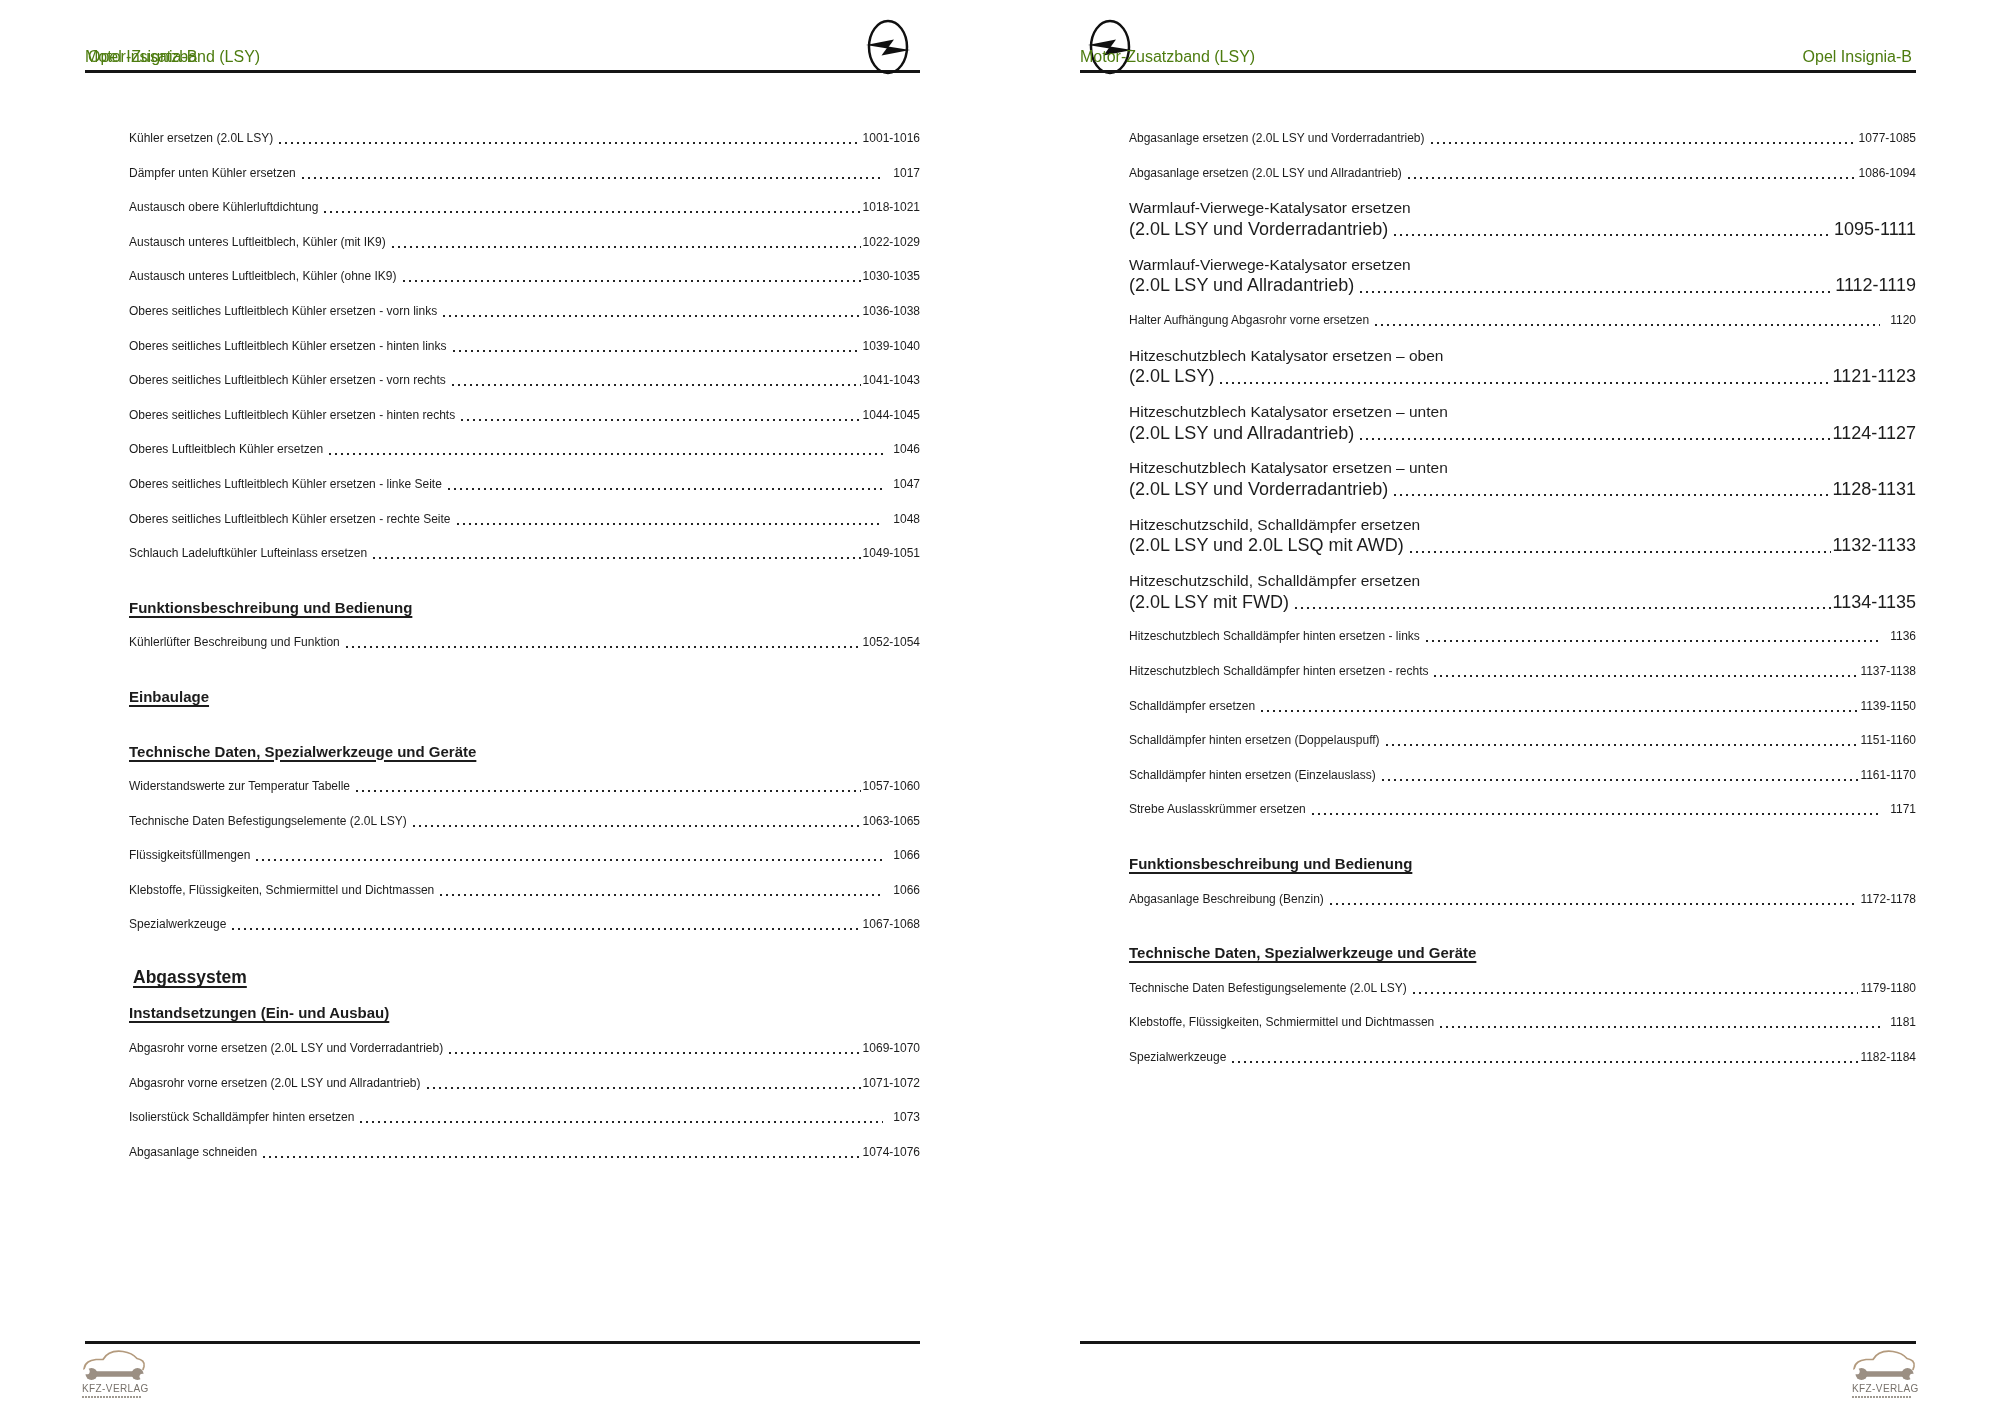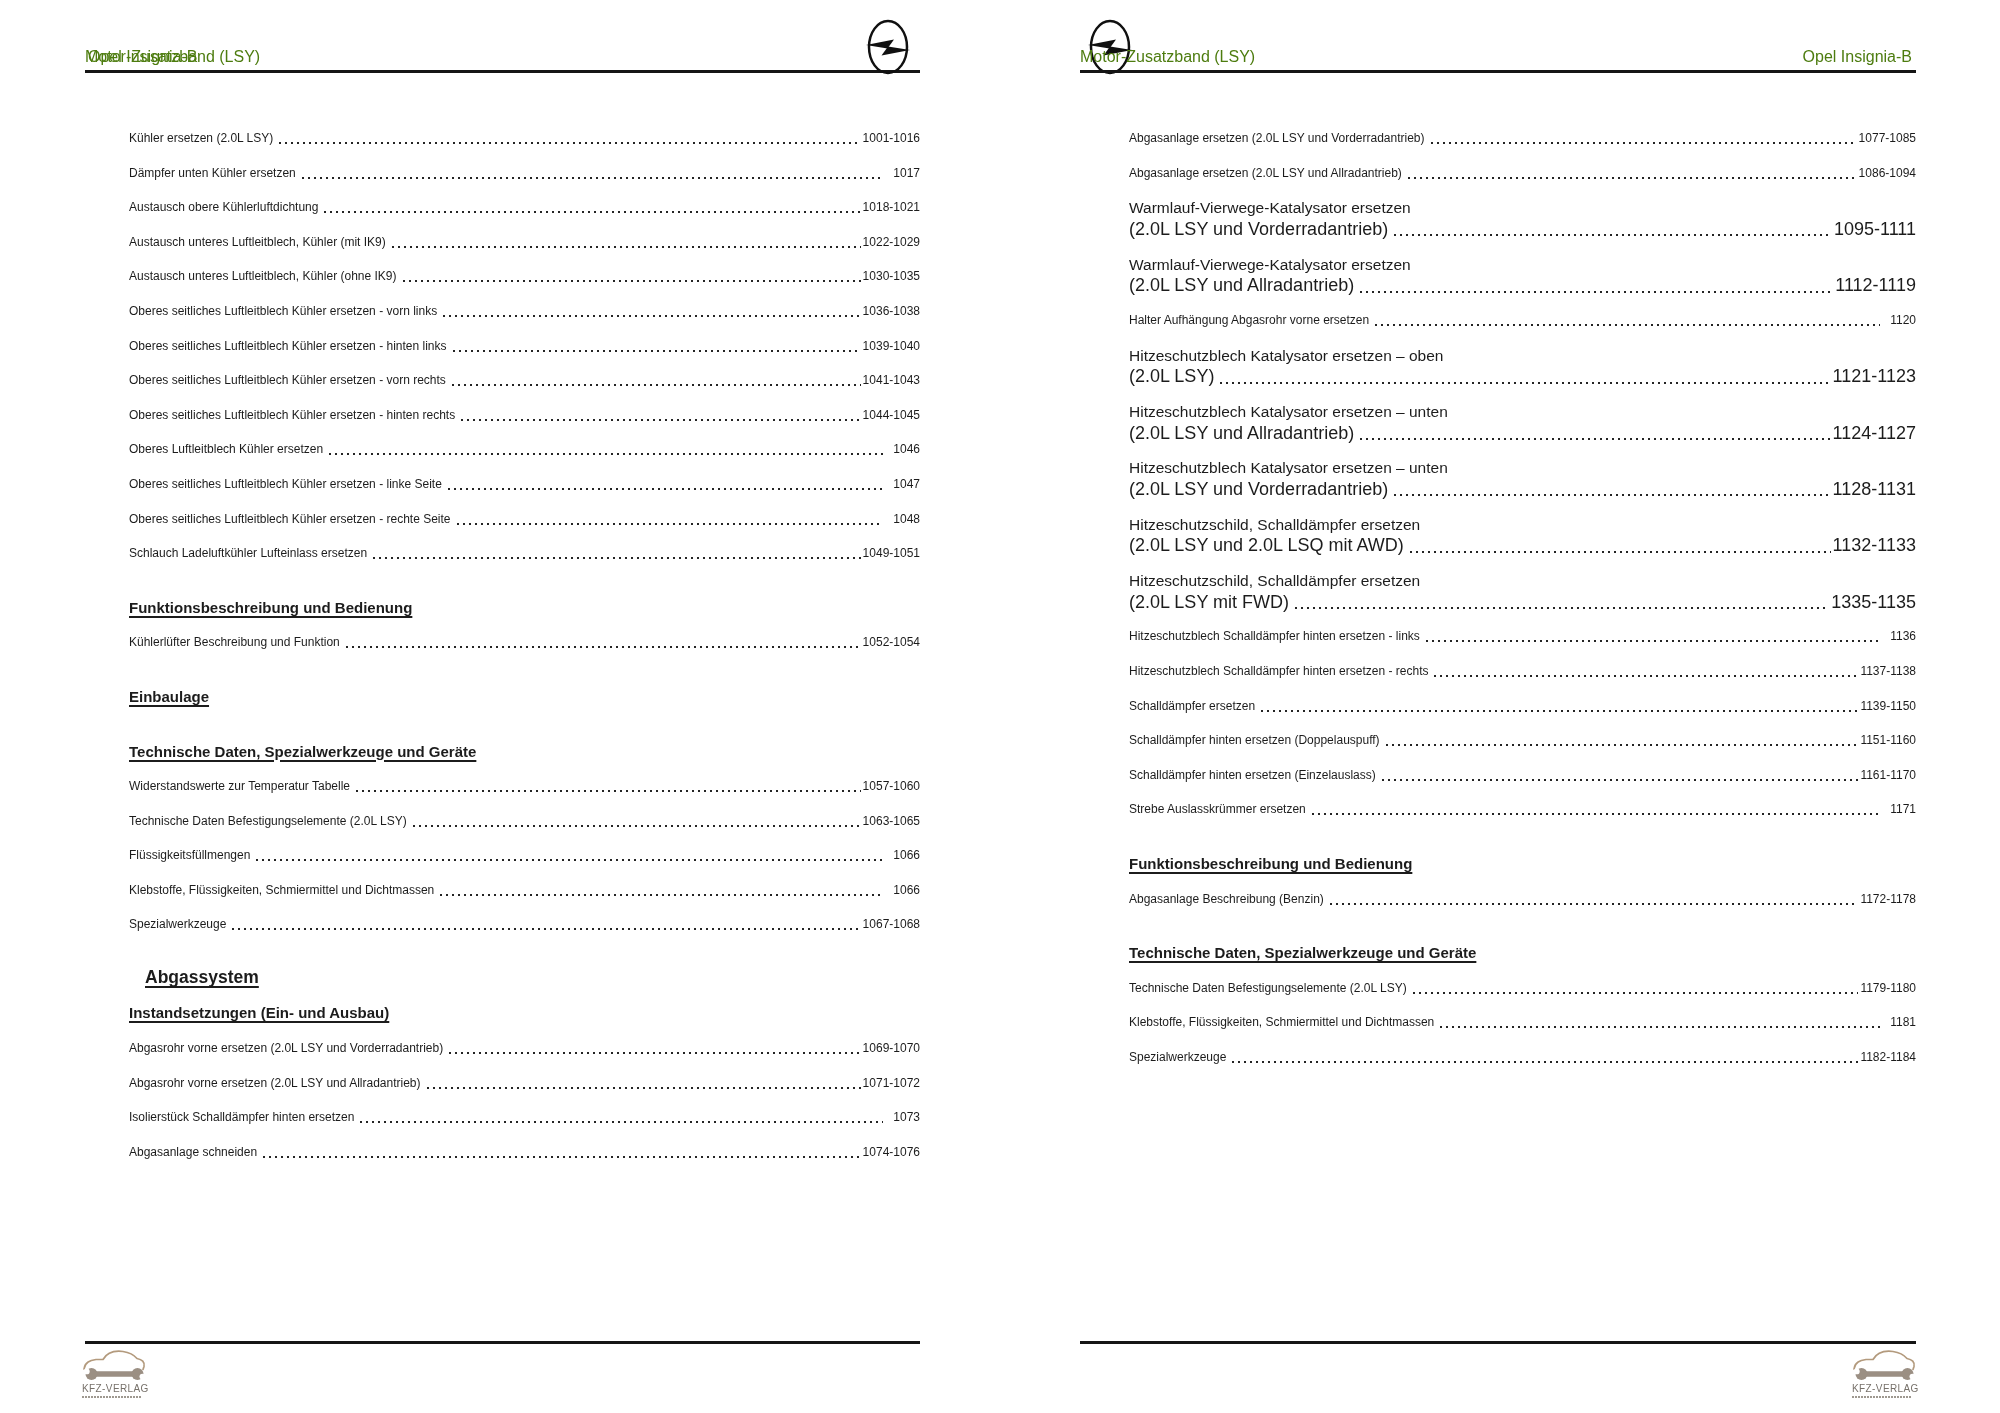--- a/index.html
+++ b/index.html
@@ -37,21 +37,21 @@
   .toc-entry2 .line2{display:flex;align-items:flex-end;font-size:18px;line-height:21.6px;height:21.6px;white-space:nowrap;}
   .toc-heading{
     font-size:15px;font-weight:bold;line-height:20px;height:20px;
     text-decoration:underline;text-decoration-thickness:2px;text-underline-offset:3px;
     margin:34.6px 0 14.6px 0;white-space:nowrap;
   }
   .toc-heading.flush{margin-top:0;}
   .toc-chapter{
     font-size:17.5px;font-weight:bold;line-height:22px;height:22px;
     text-decoration:underline;text-decoration-thickness:2.4px;text-underline-offset:3px;
-    margin:32px 0 15px 16px;white-space:nowrap;
+    margin:32px 0 15px 4px;white-space:nowrap;
   }
 
   
   .ftr-rule{height:3px;background:#151515;}
   .kfz-logo{position:absolute;width:66px;}
   .kfz-text{
     font-size:10px;letter-spacing:0.4px;color:#77716a;
     line-height:11px;white-space:nowrap;margin-top:-1px;
   }
   .kfz-tagline{
@@ -289,21 +289,21 @@
           <span>(2.0L LSY und 2.0L LSQ mit AWD)</span>
           <div class="toc-dots"></div>
           <span class="toc-pages">1132-1133</span>
         </div>
       </div>
       <div class="toc-entry2">
         <div class="line1">Hitzeschutzschild, Schalldämpfer ersetzen</div>
         <div class="line2">
           <span>(2.0L LSY mit FWD)</span>
           <div class="toc-dots"></div>
-          <span class="toc-pages">1335-1135</span>
+          <span class="toc-pages">1134-1135</span>
         </div>
       </div>
       <div class="toc-row">
         <span>Hitzeschutzblech Schalldämpfer hinten ersetzen - links</span>
         <div class="toc-dots" style="margin-right: 10px;"></div>
         <span class="toc-pages">1136</span>
       </div>
       <div class="toc-row">
         <span>Hitzeschutzblech Schalldämpfer hinten ersetzen - rechts</span>
         <div class="toc-dots"></div>

